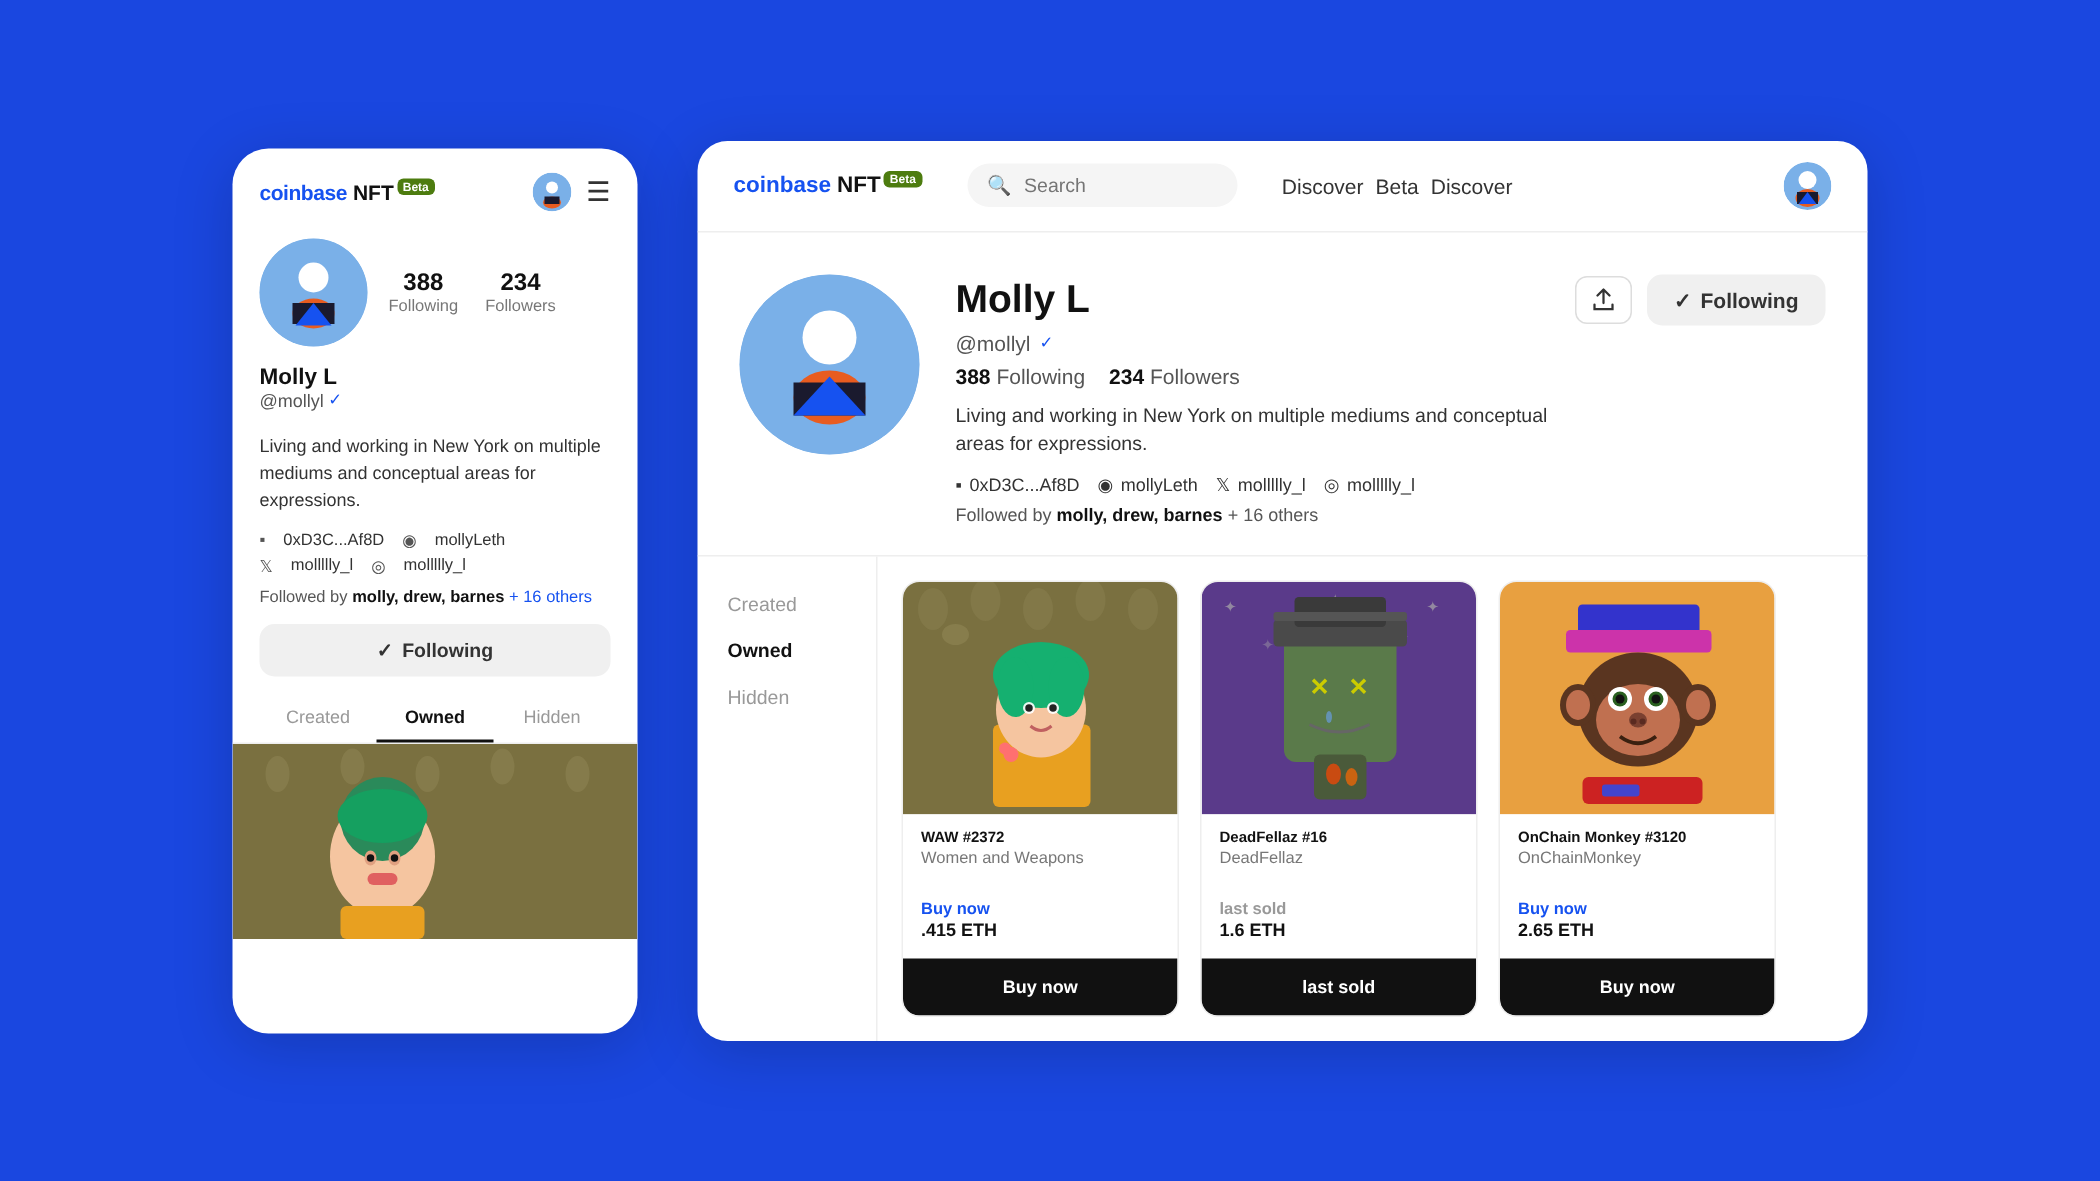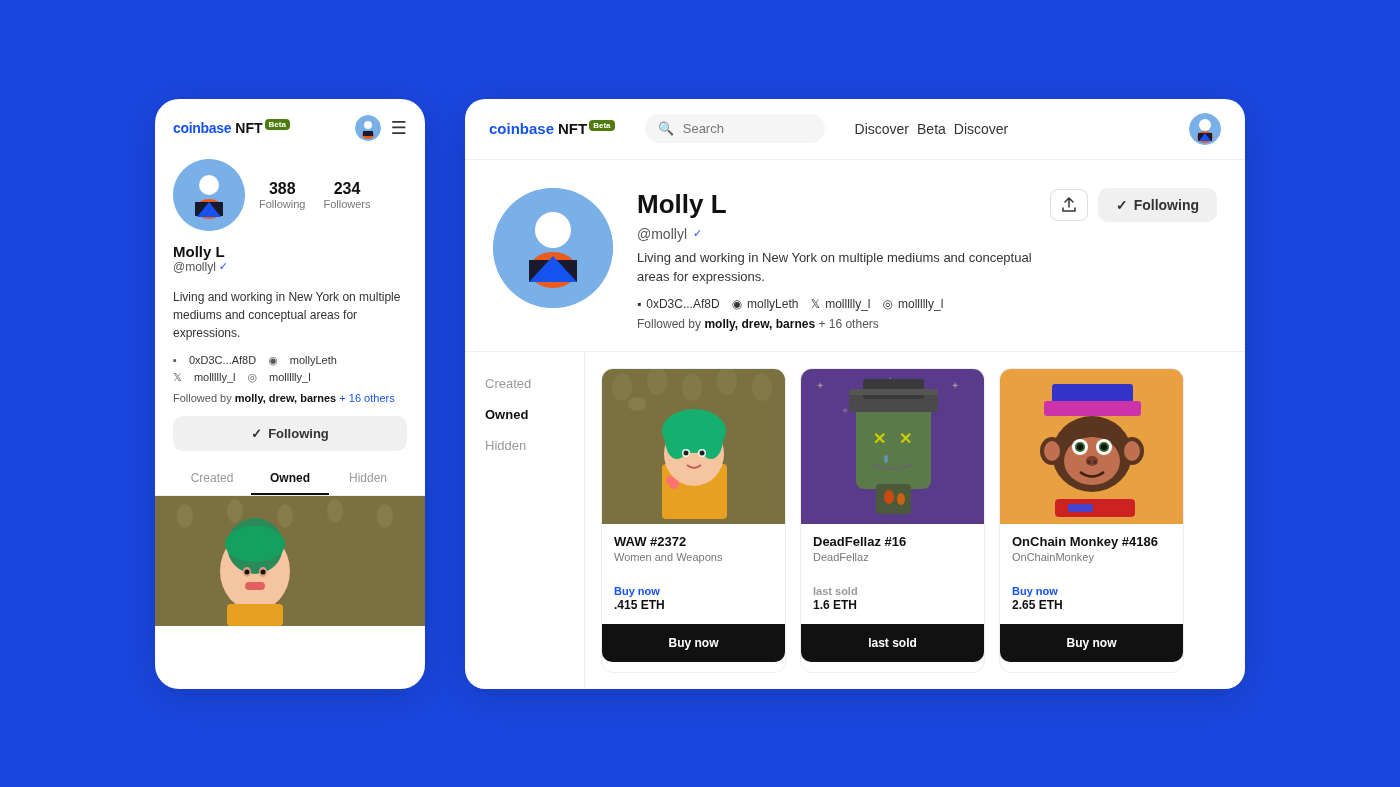--- a/index.html
+++ b/index.html
@@ -429,21 +429,21 @@
     }
     .nft-card-image {
       width: 100%;
       height: 155px;
       overflow: hidden;
     }
     .nft-card-info {
       padding: 10px 12px 12px;
     }
     .nft-card-title {
-      font-size: 13px;
+      font-size: 10px;
       font-weight: 700;
       color: #111;
       margin-bottom: 2px;
     }
     .nft-card-collection {
       font-size: 11px;
       color: #777;
       margin-bottom: 22px;
     }
     .nft-card-price-label {
@@ -641,20 +641,28 @@
           <button class="following-btn">
             <span>✓</span>
             <span>Following</span>
           </button>
         </div>
       </div>
       <div class="desktop-handle-row">
         <span class="desktop-handle">@mollyl</span>
         <span class="verified-icon">✓</span>
       </div>
+      <div class="desktop-stats-row">
+        <div class="desktop-stat">
+          <strong>388</strong> <span>Following</span>
+        </div>
+        <div class="desktop-stat">
+          <strong>234</strong> <span>Followers</span>
+        </div>
+      </div>
       <div class="desktop-bio">Living and working in New York on multiple mediums and conceptual areas for expressions.</div>
       <div class="desktop-links-row">
         <div class="desktop-link-item">
           <span>▪</span>
           <span>0xD3C...Af8D</span>
         </div>
         <div class="desktop-link-item">
           <span>◉</span>
           <span>mollyLeth</span>
         </div>
@@ -795,21 +803,21 @@
             <circle cx="89" cy="93" r="2" fill="#5a2a20"></circle>
             <circle cx="95" cy="93" r="2" fill="#5a2a20"></circle>
 
             <path d="M80,103 Q92,112 104,103" stroke="#3a2010" stroke-width="2.5" fill="none"></path>
 
             <rect x="55" y="130" width="80" height="18" rx="4" fill="#cc2222"></rect>
             <rect x="68" y="135" width="25" height="8" rx="2" fill="#4444cc"></rect>
           </svg>
         </div>
         <div class="nft-card-info">
-          <div class="nft-card-title">OnChain Monkey #4186</div>
+          <div class="nft-card-title">OnChain Monkey #3120</div>
           <div class="nft-card-collection">OnChainMonkey</div>
           <div class="nft-card-price-label">Buy now</div>
           <div class="nft-card-price">2.65 ETH</div>
         </div>
         <div class="nft-card-action-bar">
           <span>Buy now</span>
         </div>
       </div>
 
     </div>

